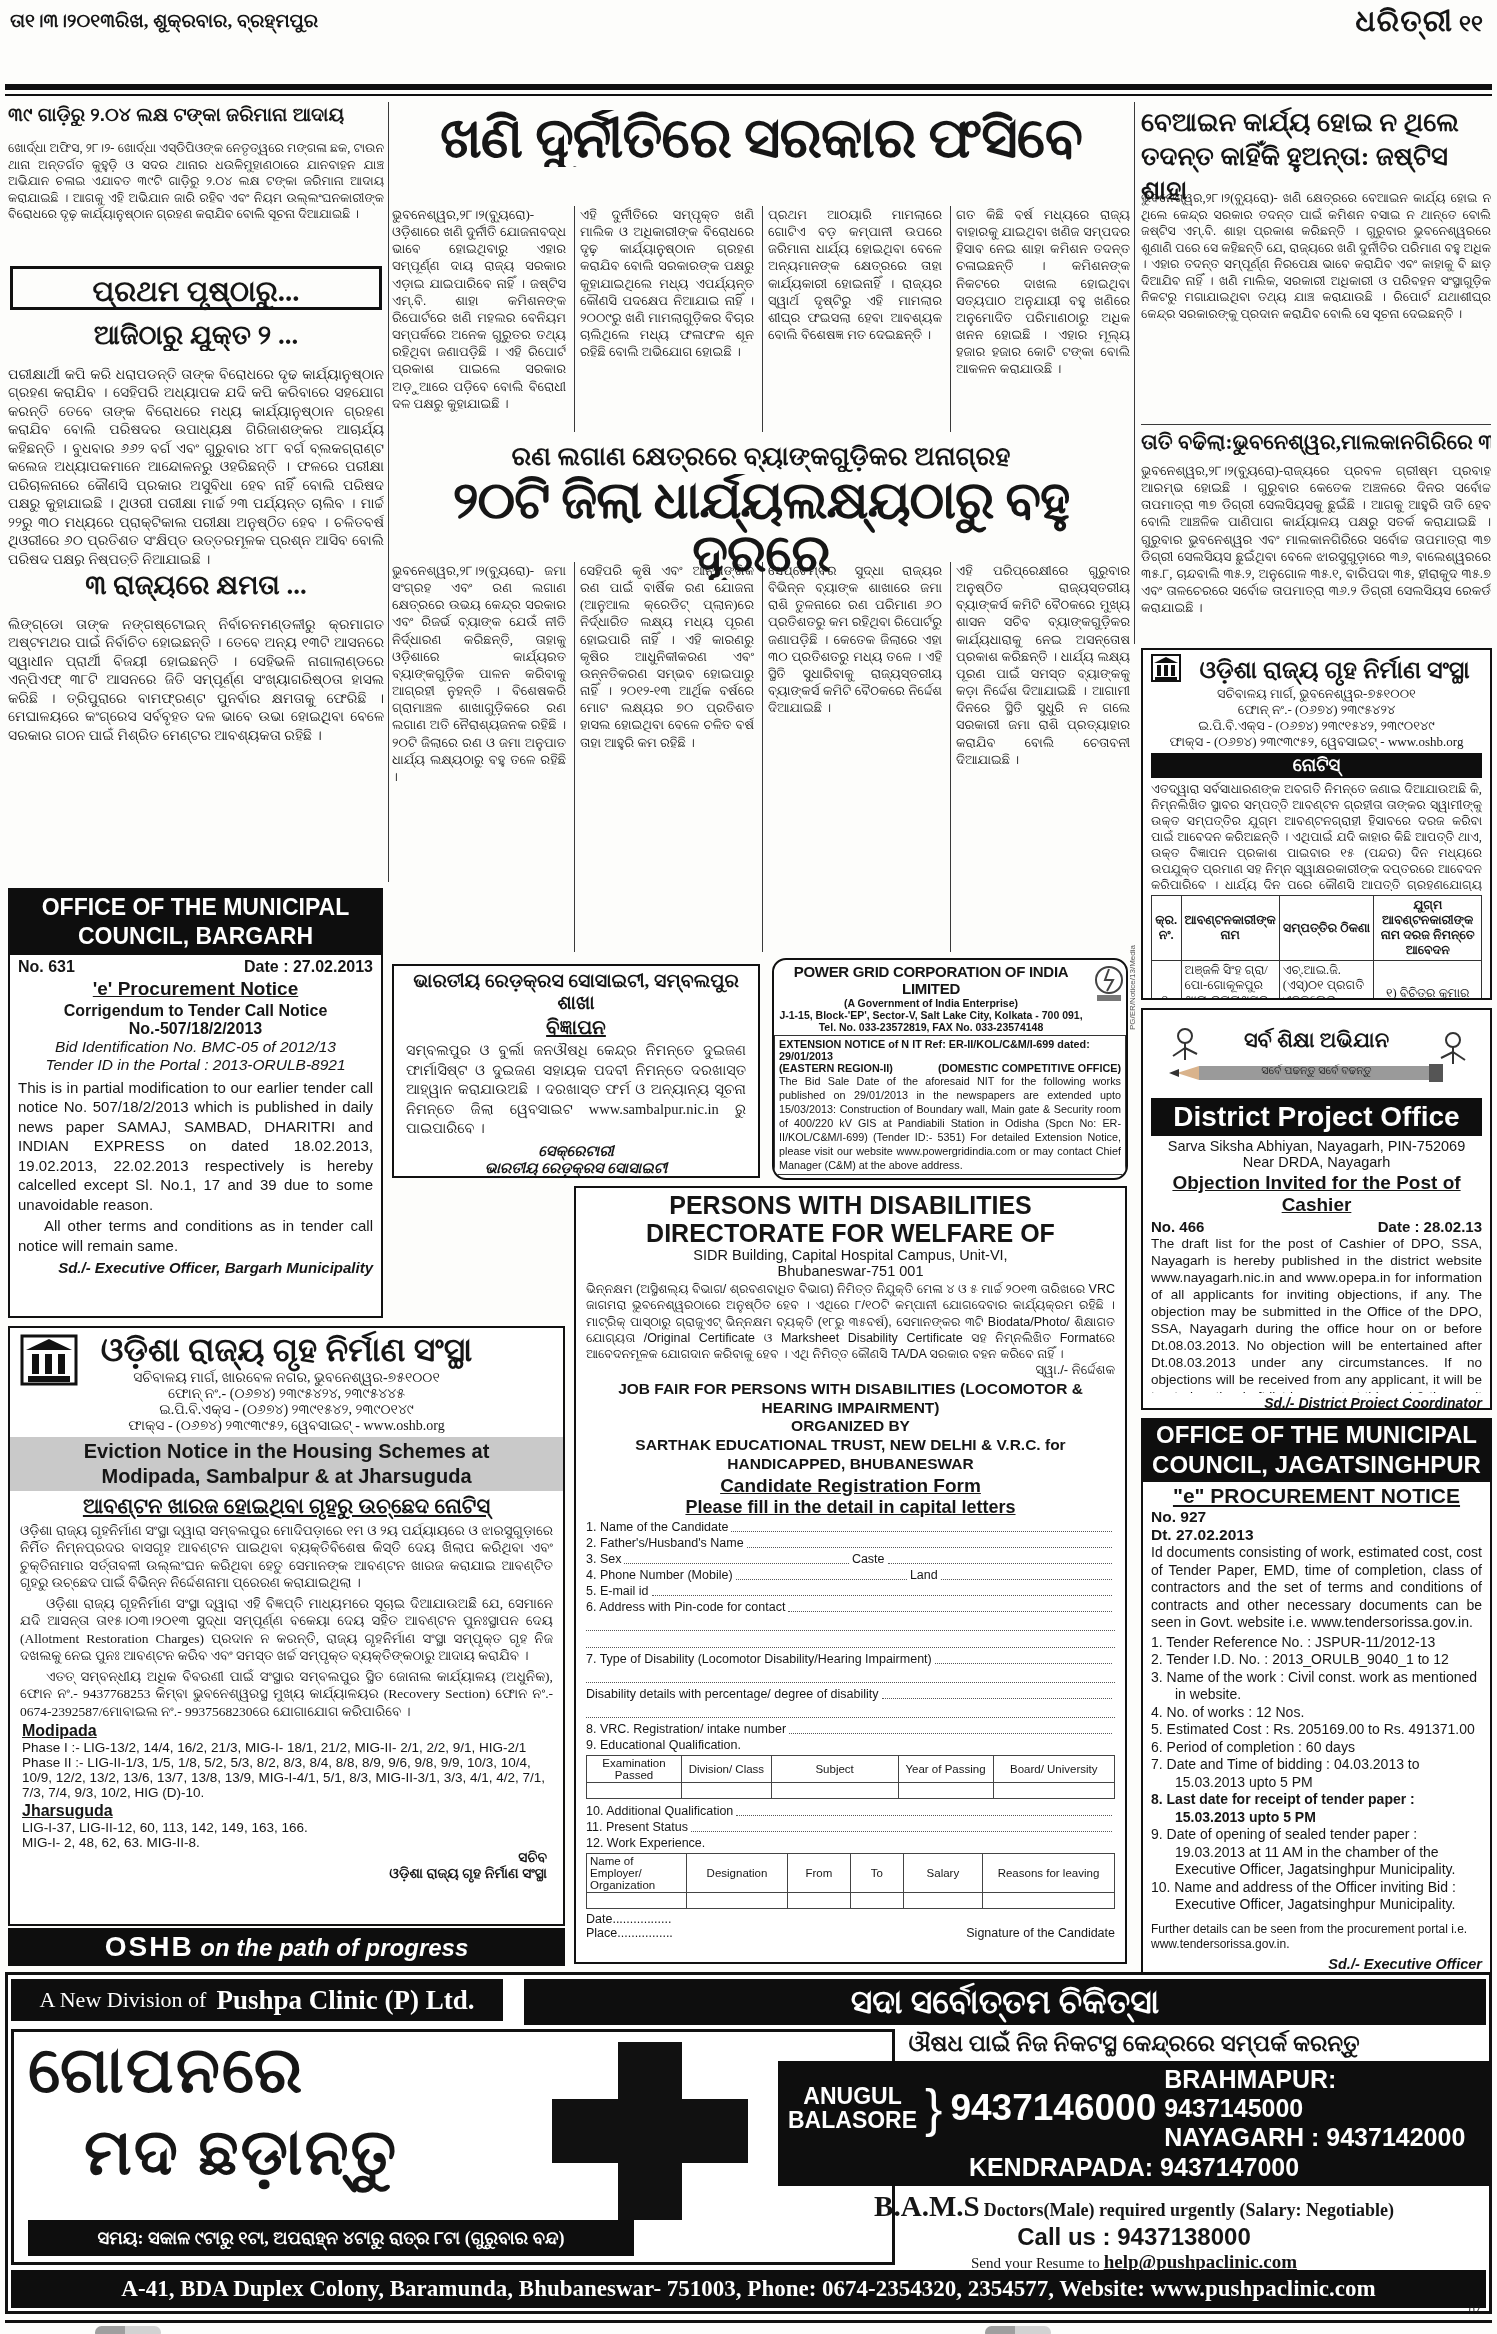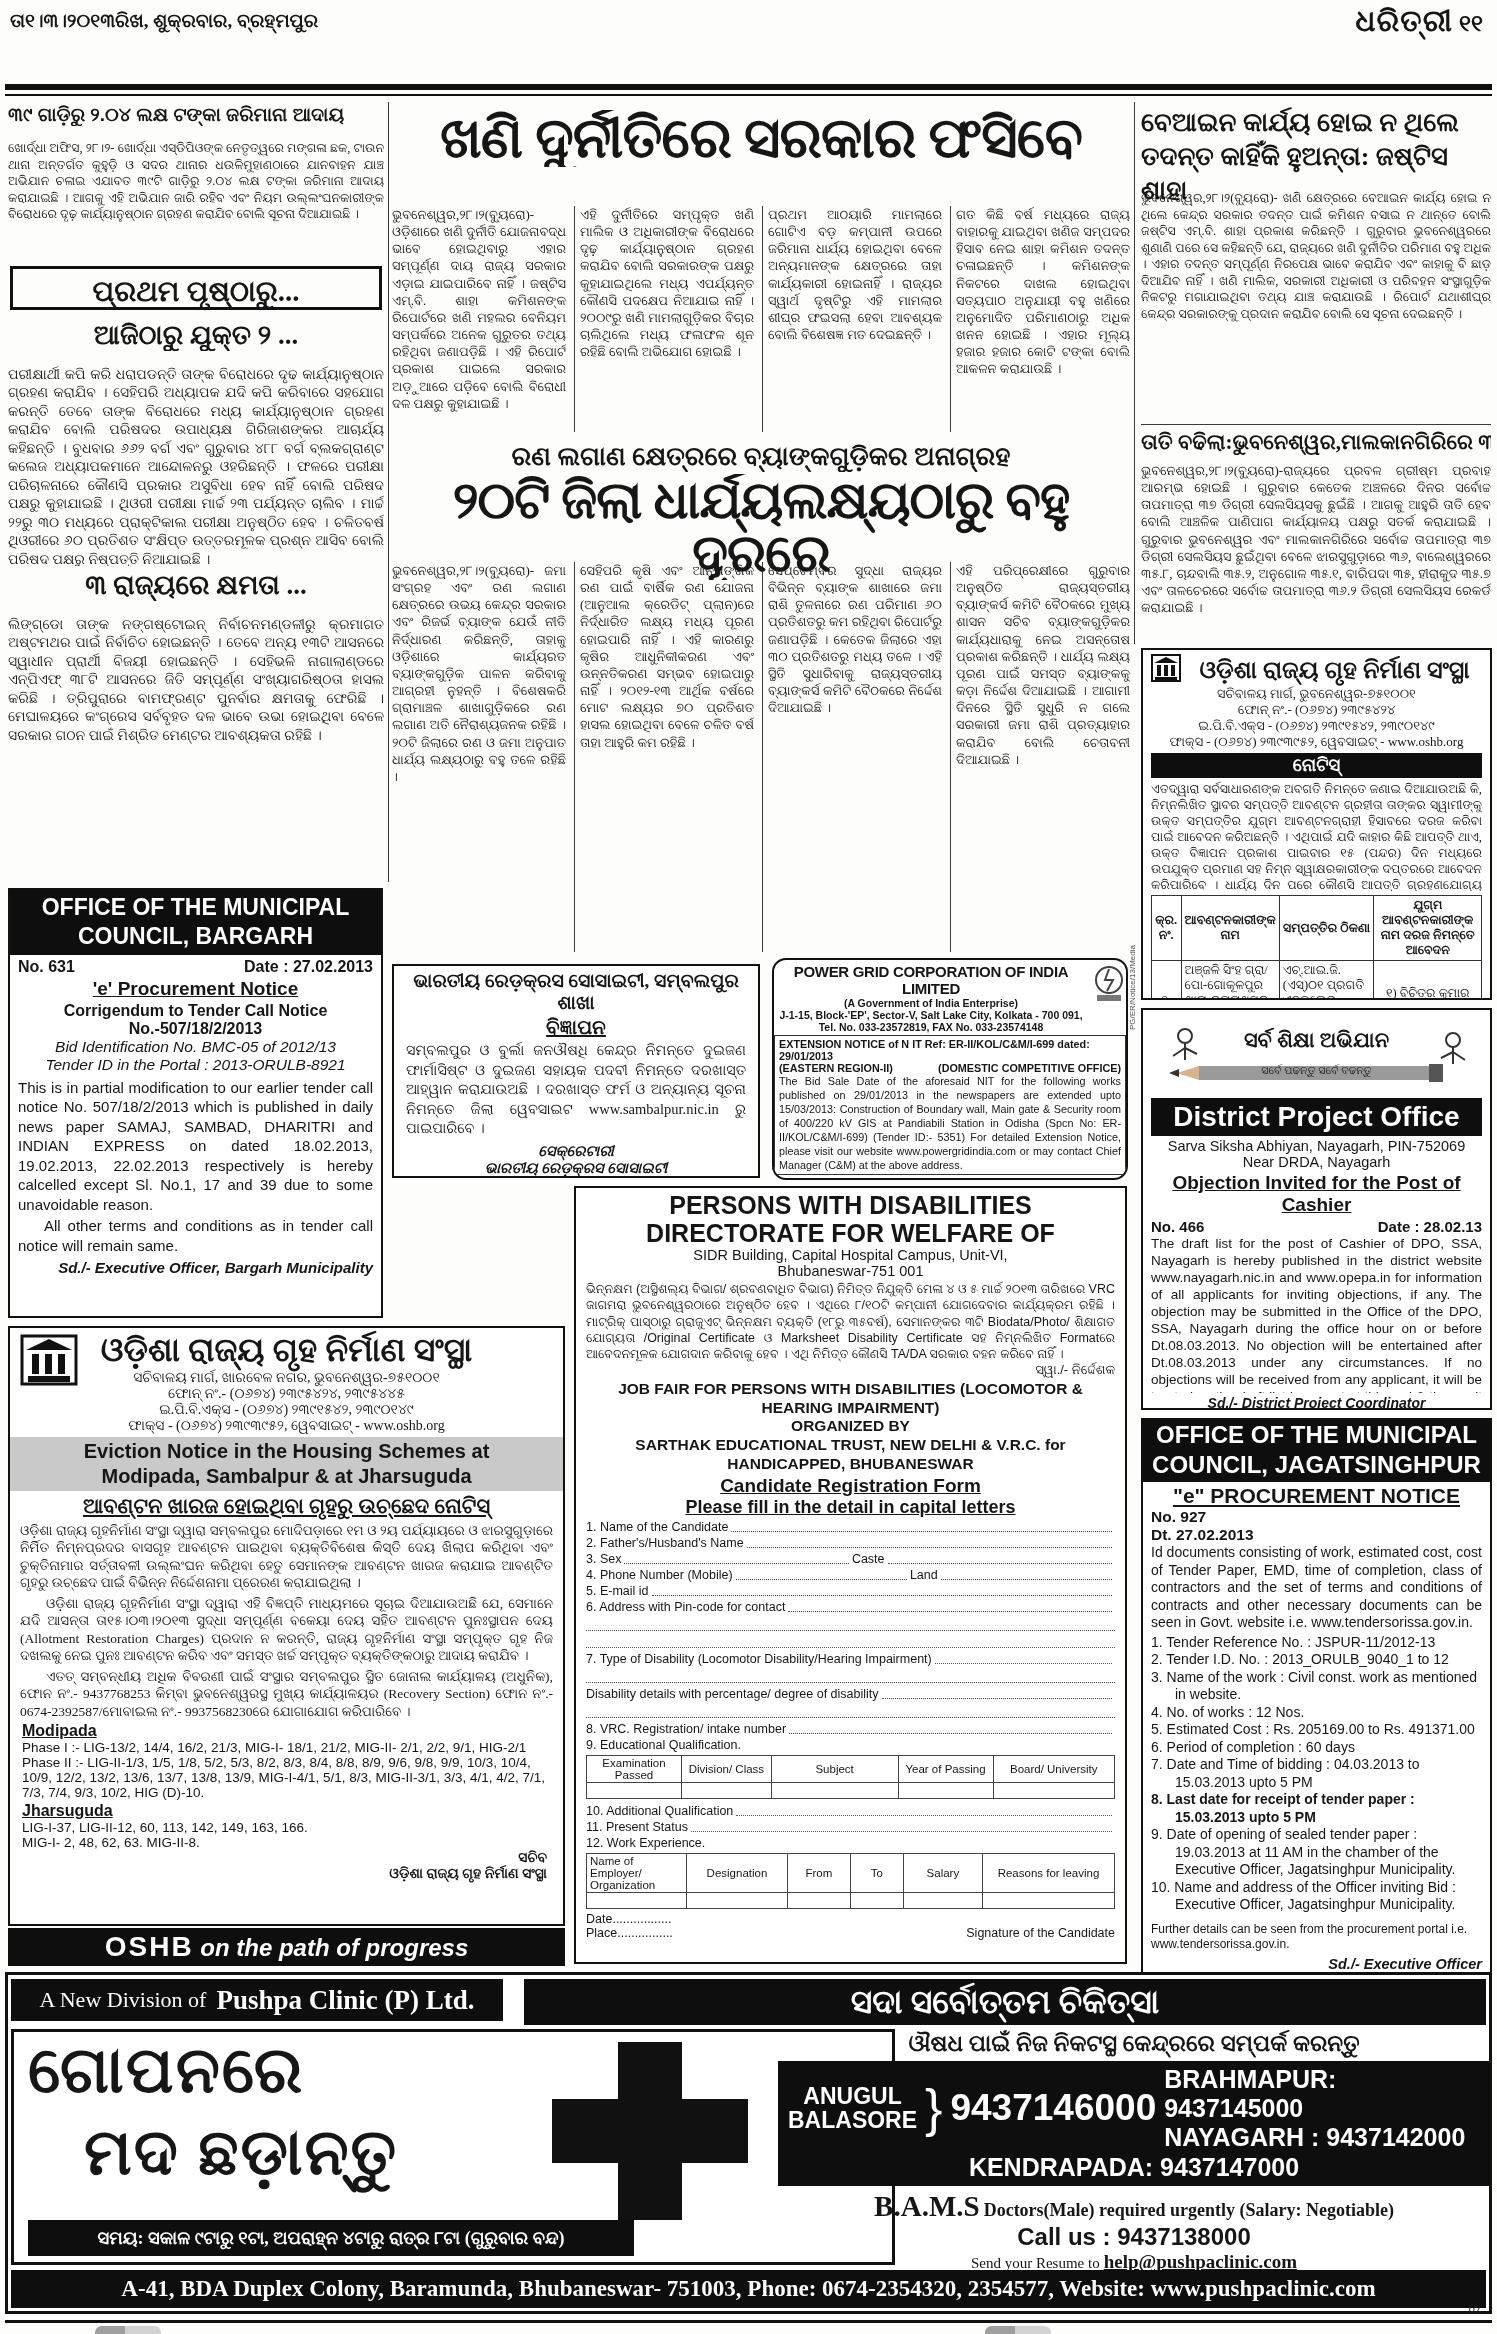--- a/index.html
+++ b/index.html
@@ -154,21 +154,21 @@
     </div>
     <div class="bar ctr b sans" style="font-size:28px;padding:3px 0;">District Project Office</div>
     <div class="ctr sans" style="font-size:14.5px;margin-top:2px;">Sarva Siksha Abhiyan, Nayagarh, PIN-752069</div>
     <div class="ctr sans" style="font-size:14.5px;">Near DRDA, Nayagarh</div>
     <div class="ctr b u sans" style="font-size:19px;margin-top:2px;">Objection Invited for the Post of Cashier</div>
     <div class="sans b" style="display:flex;justify-content:space-between;font-size:15px;margin-top:2px;">
       <span>No. 466</span>
       <span>Date : 28.02.13</span>
     </div>
     <div class="jst sans clip" style="font-size:13.5px;line-height:1.26;height:158px;">The draft list for the post of Cashier of DPO, SSA, Nayagarh is hereby published in the district website www.nayagarh.nic.in and www.opepa.in for information of all applicants for inviting objections, if any. The objection may be submitted in the Office of the DPO, SSA, Nayagarh during the office hour on or before Dt.08.03.2013. No objection will be entertained after Dt.08.03.2013 under any circumstances. If no objections will be received from any applicant, it will be treated as the draft list is correct at this end &amp; the merit list will be prepared.</div>
-    <div class="b i sans" style="text-align:center;font-size:14px;margin-top:2px;">Sd./- District Project Coordinator</div>
+    <div class="b i sans" style="text-align:right;font-size:14px;margin-top:2px;">Sd./- District Project Coordinator</div>
 
   </div>
 
   <div class="abs bar ctr b sans" style="left:1141px;top:1418px;width:351px;height:62px;font-size:24px;line-height:1.25;padding-top:2px;box-sizing:border-box;">
     <div>OFFICE OF THE MUNICIPAL</div>
     <div>COUNCIL, JAGATSINGHPUR</div>
   </div>
   <div class="abs box sans clip" style="left:1141px;top:1480px;width:351px;height:582px;padding:2px 8px;">
     <div class="ctr b u" style="font-size:21px;">"e" PROCUREMENT NOTICE</div>
     <div class="b" style="display:flex;justify-content:space-between;font-size:15.5px;flex-direction:column;">

